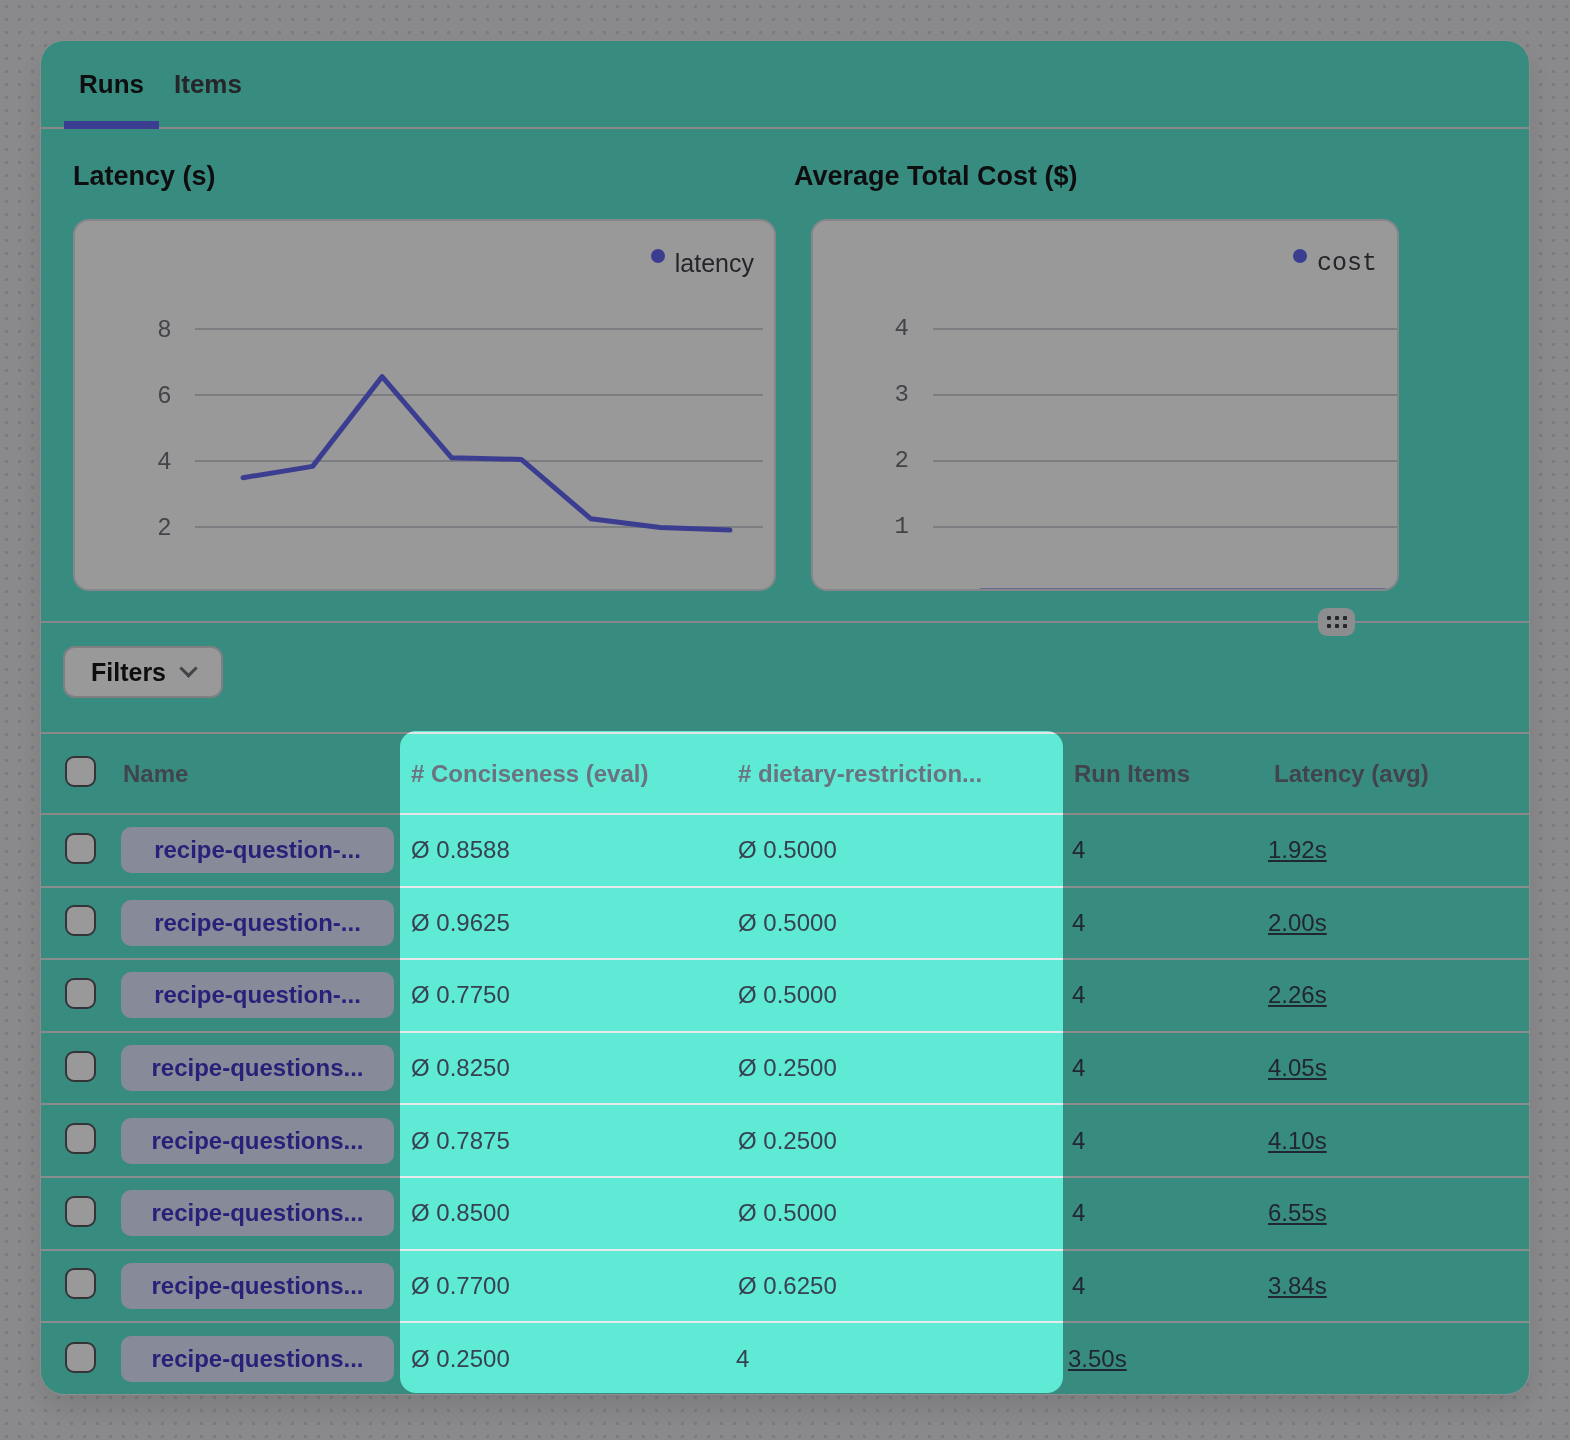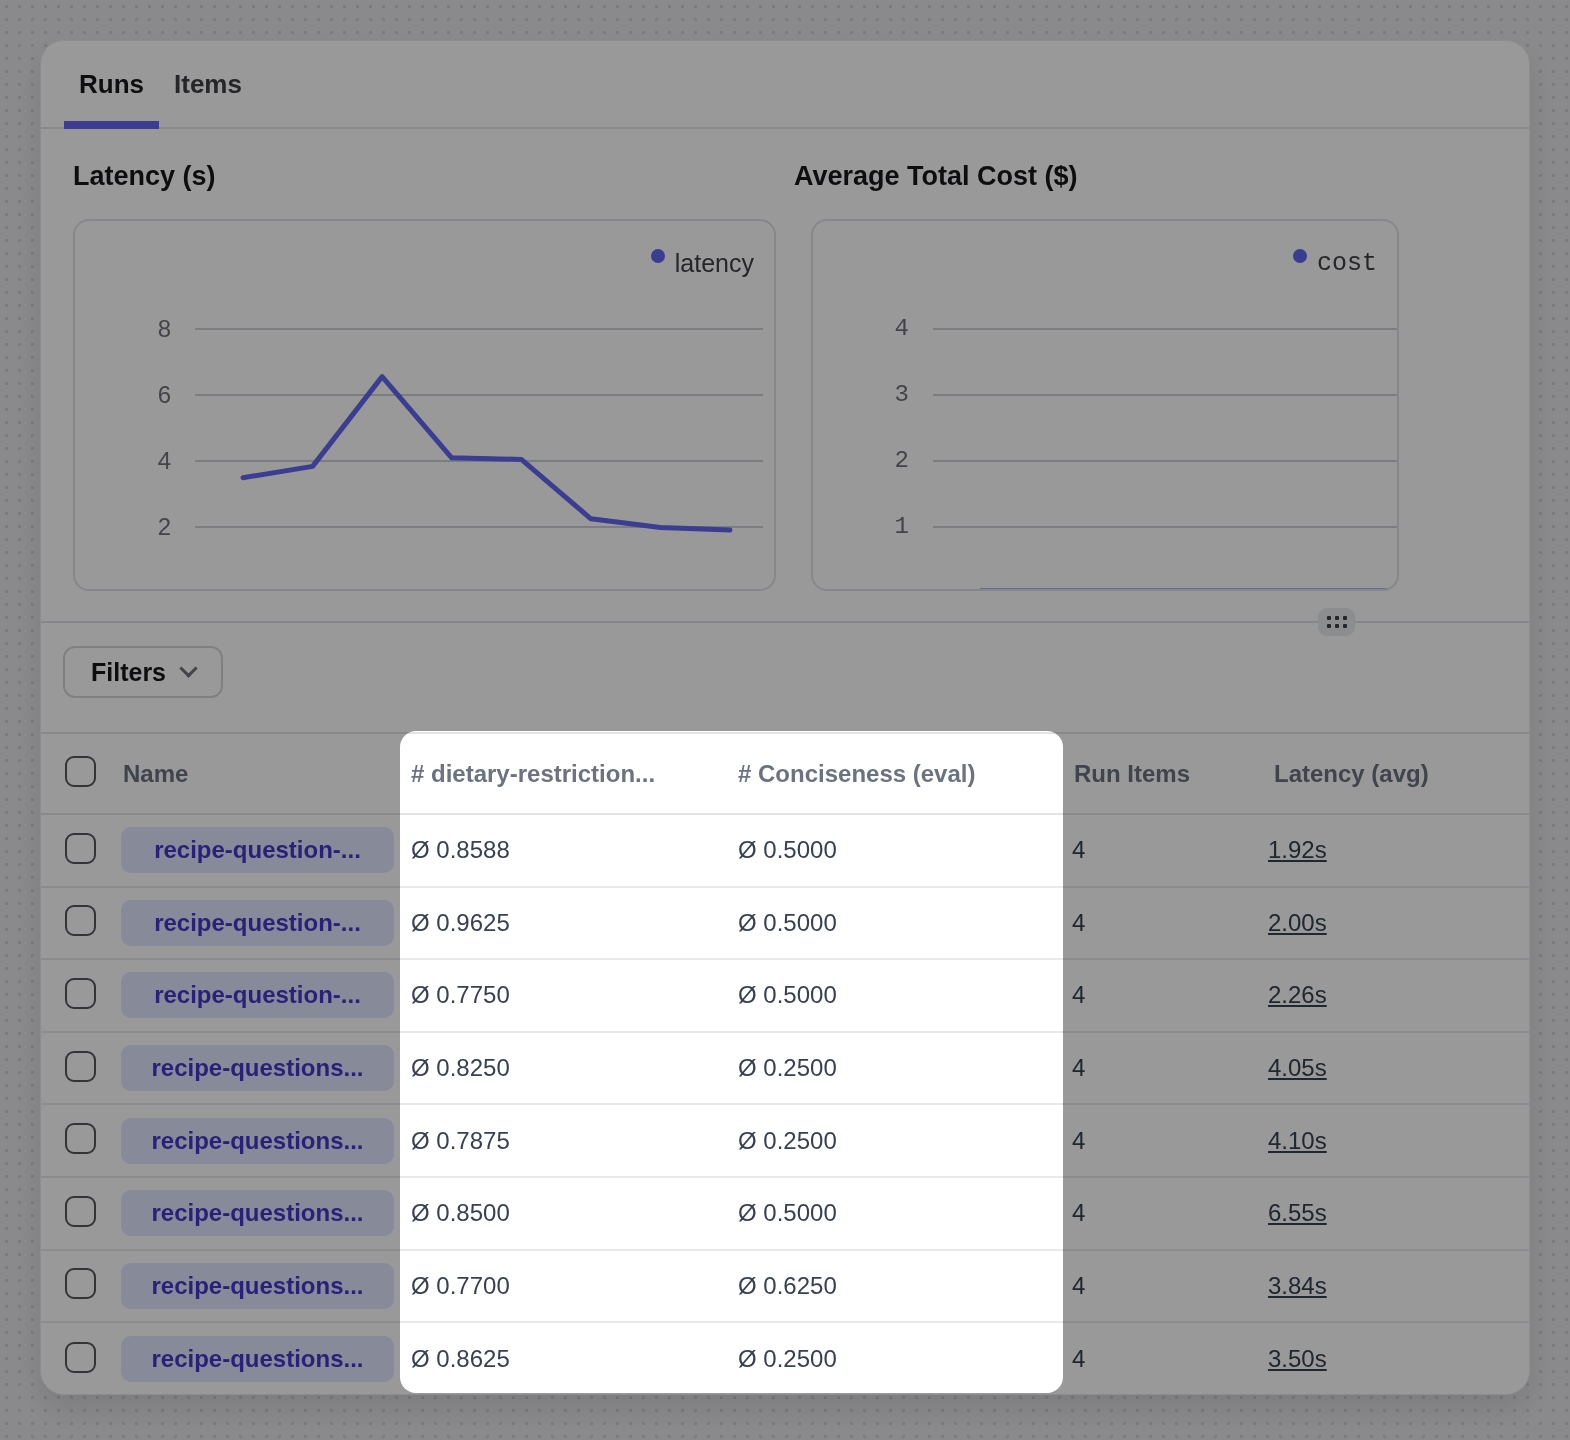--- a/index.html
+++ b/index.html
@@ -11,21 +11,21 @@
     background-image: radial-gradient(circle, #cfcfd6 1.6px, transparent 1.6px);
     background-size: 13px 13px;
     overflow: hidden;
     --accent: #6366f1;
     --badge-bg: #e0e7ff;
     --badge-text: #4338ca;
     --overlay: rgba(0,0,0,0.40);
   }
   .card {
     position: absolute; left: 40px; top: 40px; width: 1490px; height: 1355px;
-    background: #ffffff; border: 1px solid #ececf0; border-radius: 24px;
+    background: #5eead4; border: 1px solid #ececf0; border-radius: 24px;
     box-shadow: 0 14px 30px rgba(0,0,0,0.10);
   }
   
   .tabbar {
     position: absolute; left: 0; top: 0; right: 0; height: 88px;
     border-bottom: 2px solid #e4e4e7;
     display: flex; align-items: center; padding-left: 23px;
   }
   .tab {
     position: relative; height: 100%; display: flex; align-items: center;
@@ -173,22 +173,22 @@
 
   <button class="filters-btn">
     <span>Filters</span>
     <span class="chevron"></span>
   </button>
 
   <div class="table">
     <div class="thead">
       <div class="cell c1"><span class="checkbox"></span></div>
       <div class="cell c2 th name-col">Name</div>
+      <div class="cell c3 th"># Conciseness (eval)</div>
       <div class="cell c4 th"># dietary-restriction...</div>
-      <div class="cell c3 th"># Conciseness (eval)</div>
       <div class="cell c5 th">Run Items</div>
       <div class="cell c6 th">Latency (avg)</div>
     </div>
     <div id="tbody">
   <div class="trow">
     <div class="cell c1"><span class="checkbox"></span></div>
     <div class="cell c2"><span class="badge">recipe-question-...</span></div>
     <div class="cell c3 cell-text">Ø 0.8588</div>
     <div class="cell c4 cell-text">Ø 0.5000</div>
     <div class="cell c5 cell-text">4</div>
@@ -245,21 +245,20 @@
     <div class="cell c2"><span class="badge">recipe-questions...</span></div>
     <div class="cell c3 cell-text">Ø 0.7700</div>
     <div class="cell c4 cell-text">Ø 0.6250</div>
     <div class="cell c5 cell-text">4</div>
     <div class="cell c6 cell-text">3.84s</div>
   </div>
 
   <div class="trow">
     <div class="cell c1"><span class="checkbox"></span></div>
     <div class="cell c2"><span class="badge">recipe-questions...</span></div>
-    <div class="cell c3 cell-text">Ø 0.8625</div>
     <div class="cell c4 cell-text">Ø 0.2500</div>
     <div class="cell c5 cell-text">4</div>
     <div class="cell c6 cell-text">3.50s</div>
   </div>
 </div>
   </div>
 
 </div>
 
 <div class="spotlight"></div>

